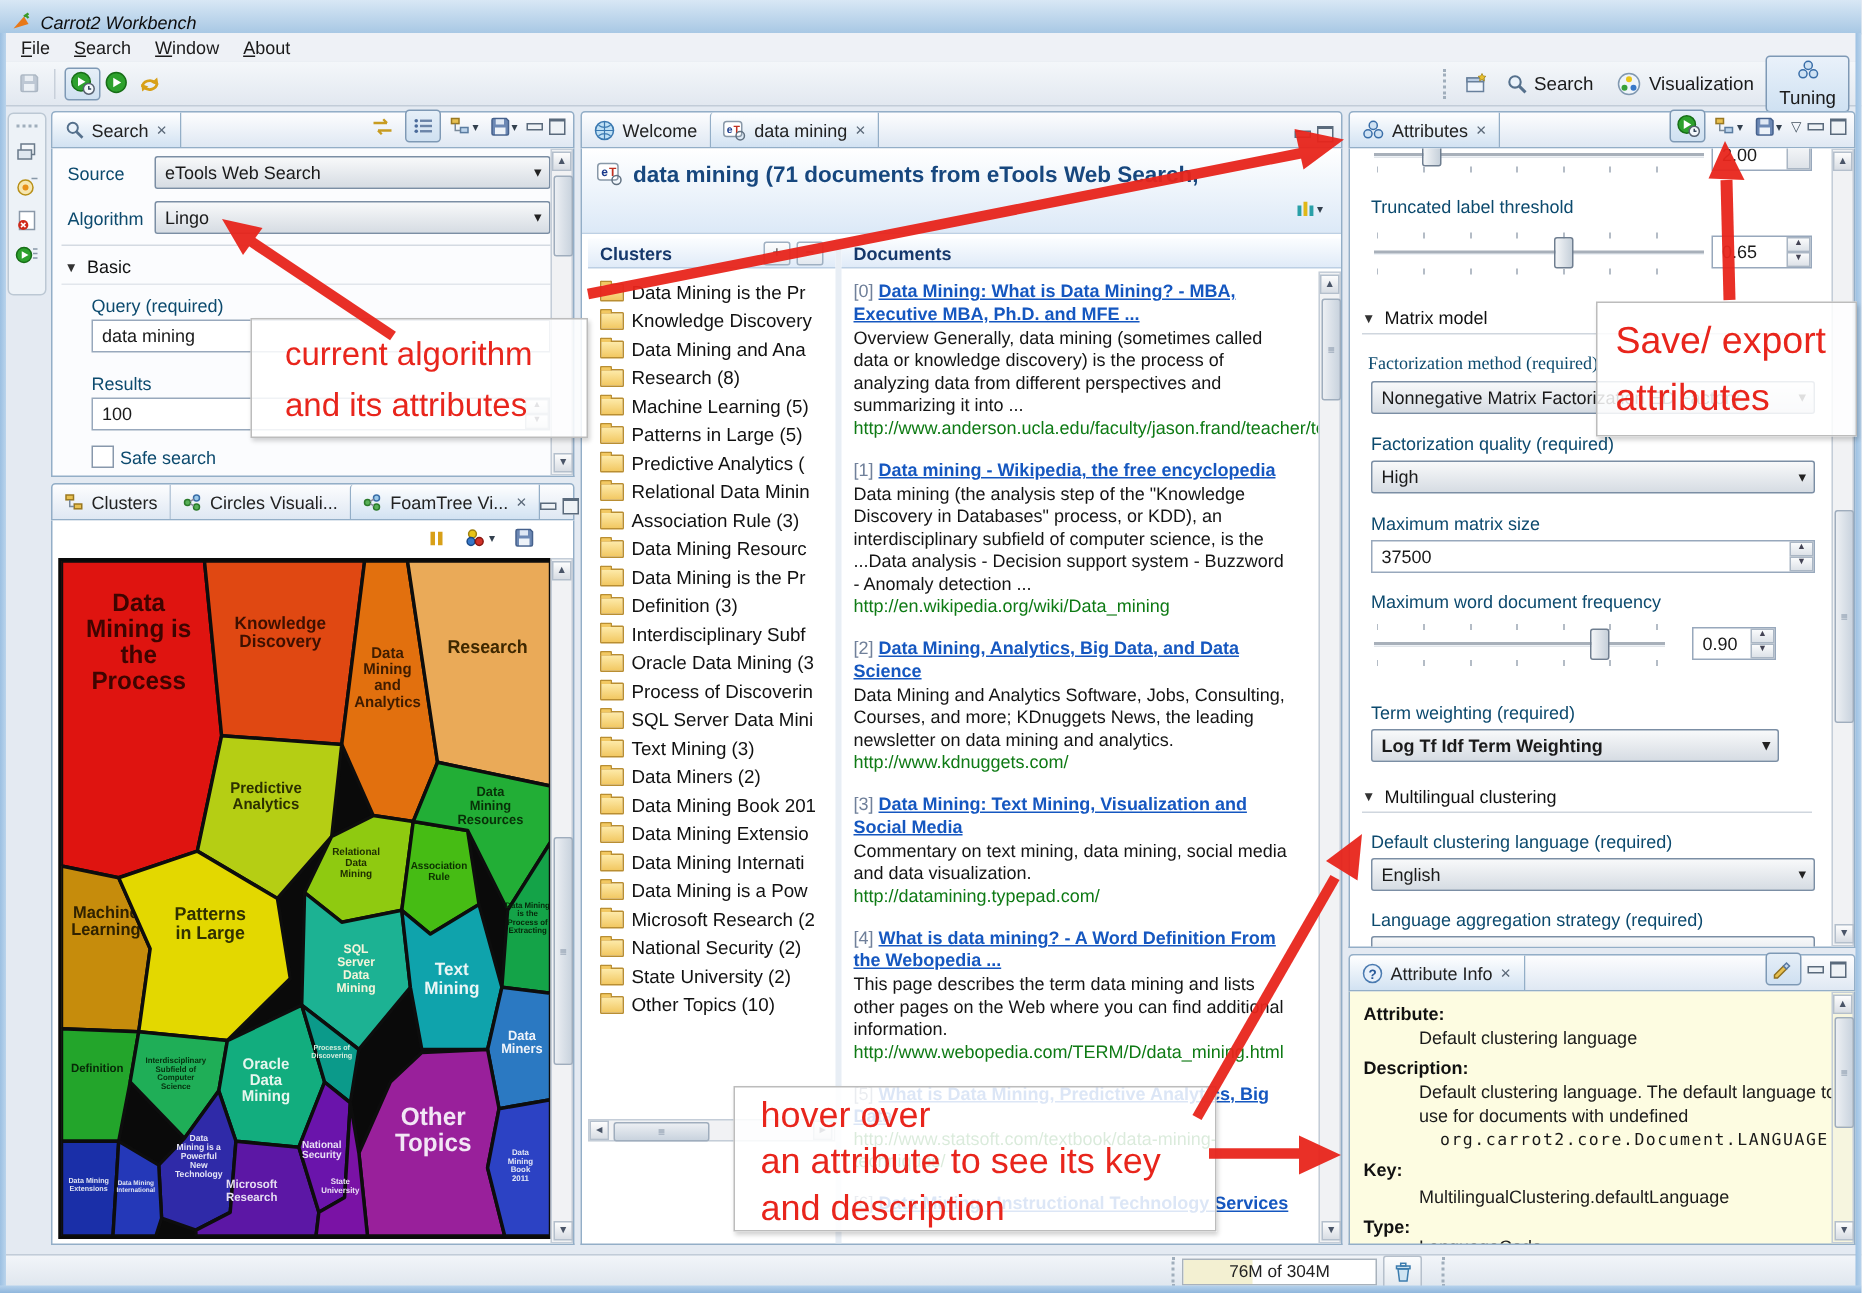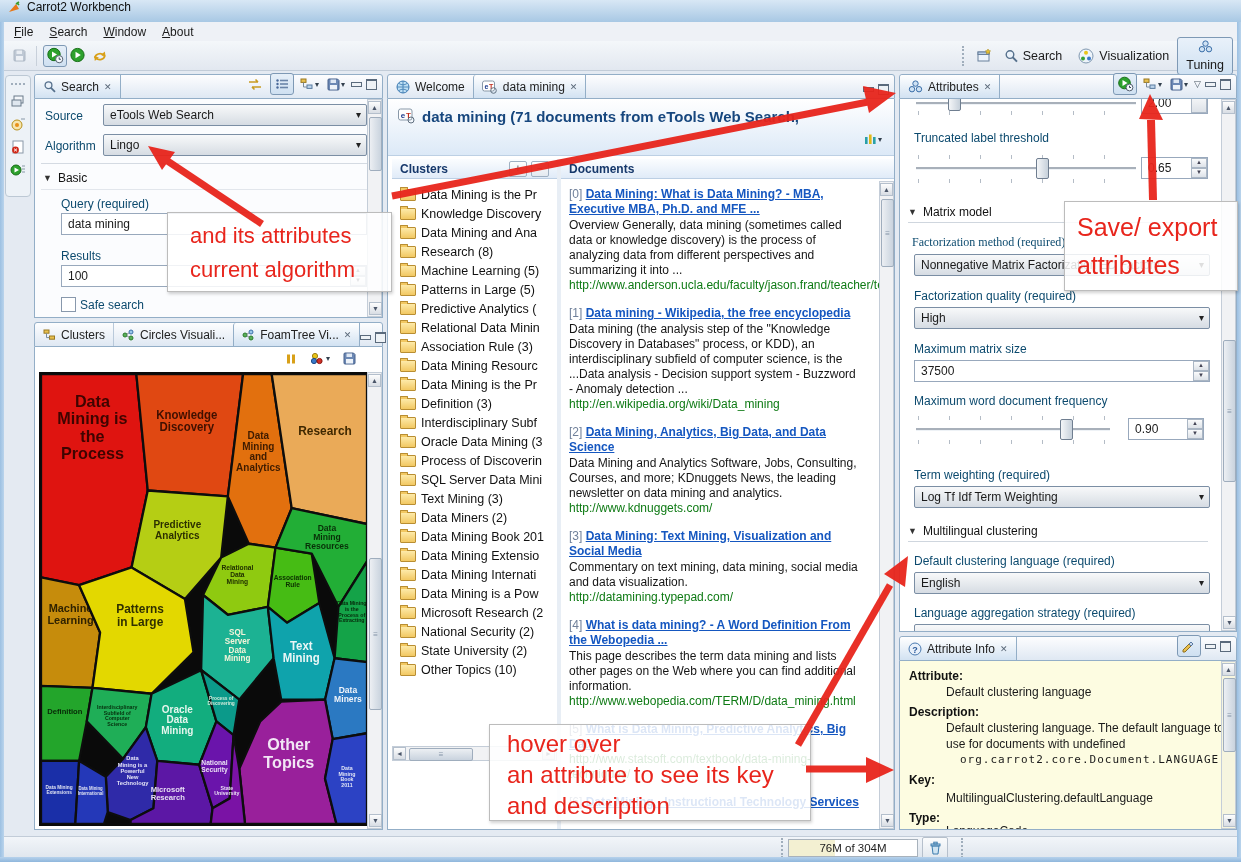--- a/index.html
+++ b/index.html
@@ -4,21 +4,21 @@
 <style>
   html,body{margin:0;padding:0;}
   body{width:1241px;height:862px;position:relative;overflow:hidden;
        font-family:"Liberation Sans",sans-serif;background:#e4eaf2;font-size:12px;color:#1a1a1a;}
   .abs{position:absolute;}
   
   #frame-left,#frame-right{top:22px;bottom:0;width:4px;background:linear-gradient(90deg,#9cc0e2,#bad4ec);}
   #frame-left{left:0;}#frame-right{right:0;}
   #frame-bottom{left:0;right:0;bottom:0;height:5px;background:linear-gradient(#b6d2ec,#8fb6dc);}
   #titlebar{left:0;top:0;right:0;height:22px;background:linear-gradient(#d8e7f5,#a8c8e4);
-            border-bottom:1px solid #86aacc;display:flex;align-items:flex-start;padding-left:6px;gap:6px;}
+            border-bottom:1px solid #86aacc;display:flex;align-items:flex-end;padding-left:6px;gap:6px;font-style:italic;}
   #titlebar .ttl{font-size:12px;color:#0d0d0d;}
   #menubar{left:0;top:22px;right:0;height:19px;background:#eef1f6;border-bottom:1px solid #d6dde6;
            display:flex;align-items:center;padding-left:6px;}
   .menu-item{padding:1px 8px;cursor:default;}
   .menu-item::first-letter{text-decoration:underline;}
   #toolbar{left:0;top:41px;right:0;height:29px;background:linear-gradient(#f4f7fa,#e2e8f0);
            border-bottom:1px solid #c2ccd8;display:flex;align-items:center;padding:0 8px;}
   .tsep{width:1px;height:20px;background:#c8d0da;margin:0 6px;}
   .grip{width:5px;height:20px;border-left:2px dotted #a0aebc;margin:0 5px;}
   .ibtn{display:inline-flex;align-items:center;justify-content:center;height:20px;min-width:18px;padding:0 2px;}
@@ -710,29 +710,29 @@
         <span class="spin">
           <i>▲</i>
           <i>▼</i>
         </span>
       </div>
     <span class="lbl" style="left:14px;top:295px;">Maximum word document frequency</span>
     <div class="ticks" style="left:18px;top:317px;width:190px;"></div>
     <div class="slider-track" style="left:16px;top:329px;width:194px;"></div>
     <div class="slider-thumb" style="left:160px;top:320px;"></div>
     <div class="ticks" style="left:18px;top:341px;width:190px;"></div>
-    <div class="tinput" style="left:228px;top:319px;width:76px;">
+    <div class="tinput" style="left:228px;top:319px;width:56px;">
         <span>0.90</span>
         <span class="spin">
           <i>▲</i>
           <i>▼</i>
         </span>
       </div>
     <span class="lbl" style="left:14px;top:369px;">Term weighting (required)</span>
-    <div class="combo" style="left:14px;top:387px;width:296px;">
+    <div class="combo" style="left:14px;top:387px;width:272px;font-weight:bold;">
         <span>Log Tf Idf Term Weighting</span>
       </div>
 
     <div class="sect" style="left:8px;top:425px;width:300px;">
         <span class="tri">▼</span>
         <span>Multilingual clustering</span>
       </div>
     <span class="lbl" style="left:14px;top:455px;">Default clustering language (required)</span>
     <div class="combo" style="left:14px;top:473px;width:296px;">
         <span>English</span>
@@ -802,22 +802,22 @@
       </svg>
   </div>
   <span class="grip abs" style="left:956px;top:1px;"></span>
 </div>
 
 <div id="frame-left" class="abs"></div>
 <div id="frame-right" class="abs"></div>
 <div id="frame-bottom" class="abs"></div>
 
 <div class="note" style="left:167px;top:212px;width:225px;height:80px;font-size:22px;line-height:34px;padding:6px 0 0 22px;box-sizing:border-box;">
+  <div>current algorithm</div>
   <div>and its attributes</div>
-  <div>current algorithm</div>
 </div>
 <div class="note" style="left:1064px;top:201px;width:174px;height:90px;font-size:25px;line-height:38px;padding:6px 0 0 12px;box-sizing:border-box;">
   <div>Save/ export</div>
   <div>attributes</div>
 </div>
 <div class="note" style="left:489px;top:724px;width:322px;height:97px;font-size:24px;line-height:31px;padding:3px 0 0 17px;box-sizing:border-box;">
   <div>hover over</div>
   <div>an attribute to see its key</div>
   <div>and description</div>
 </div>

